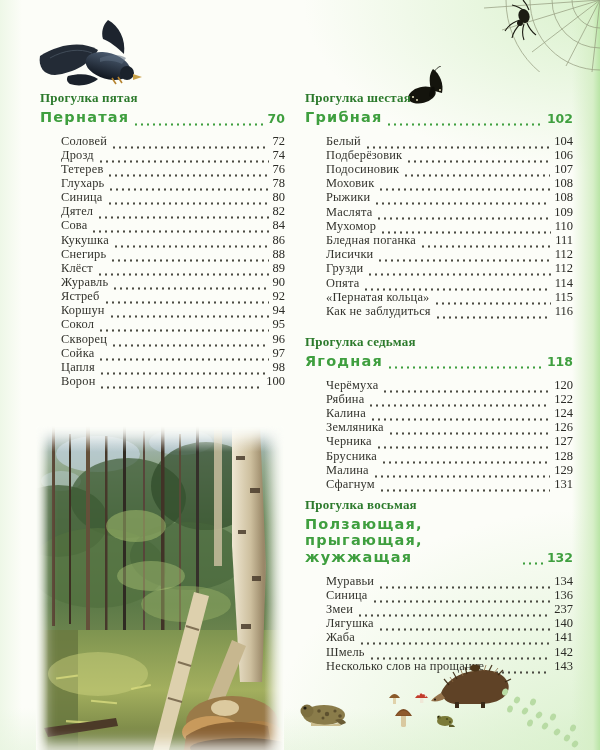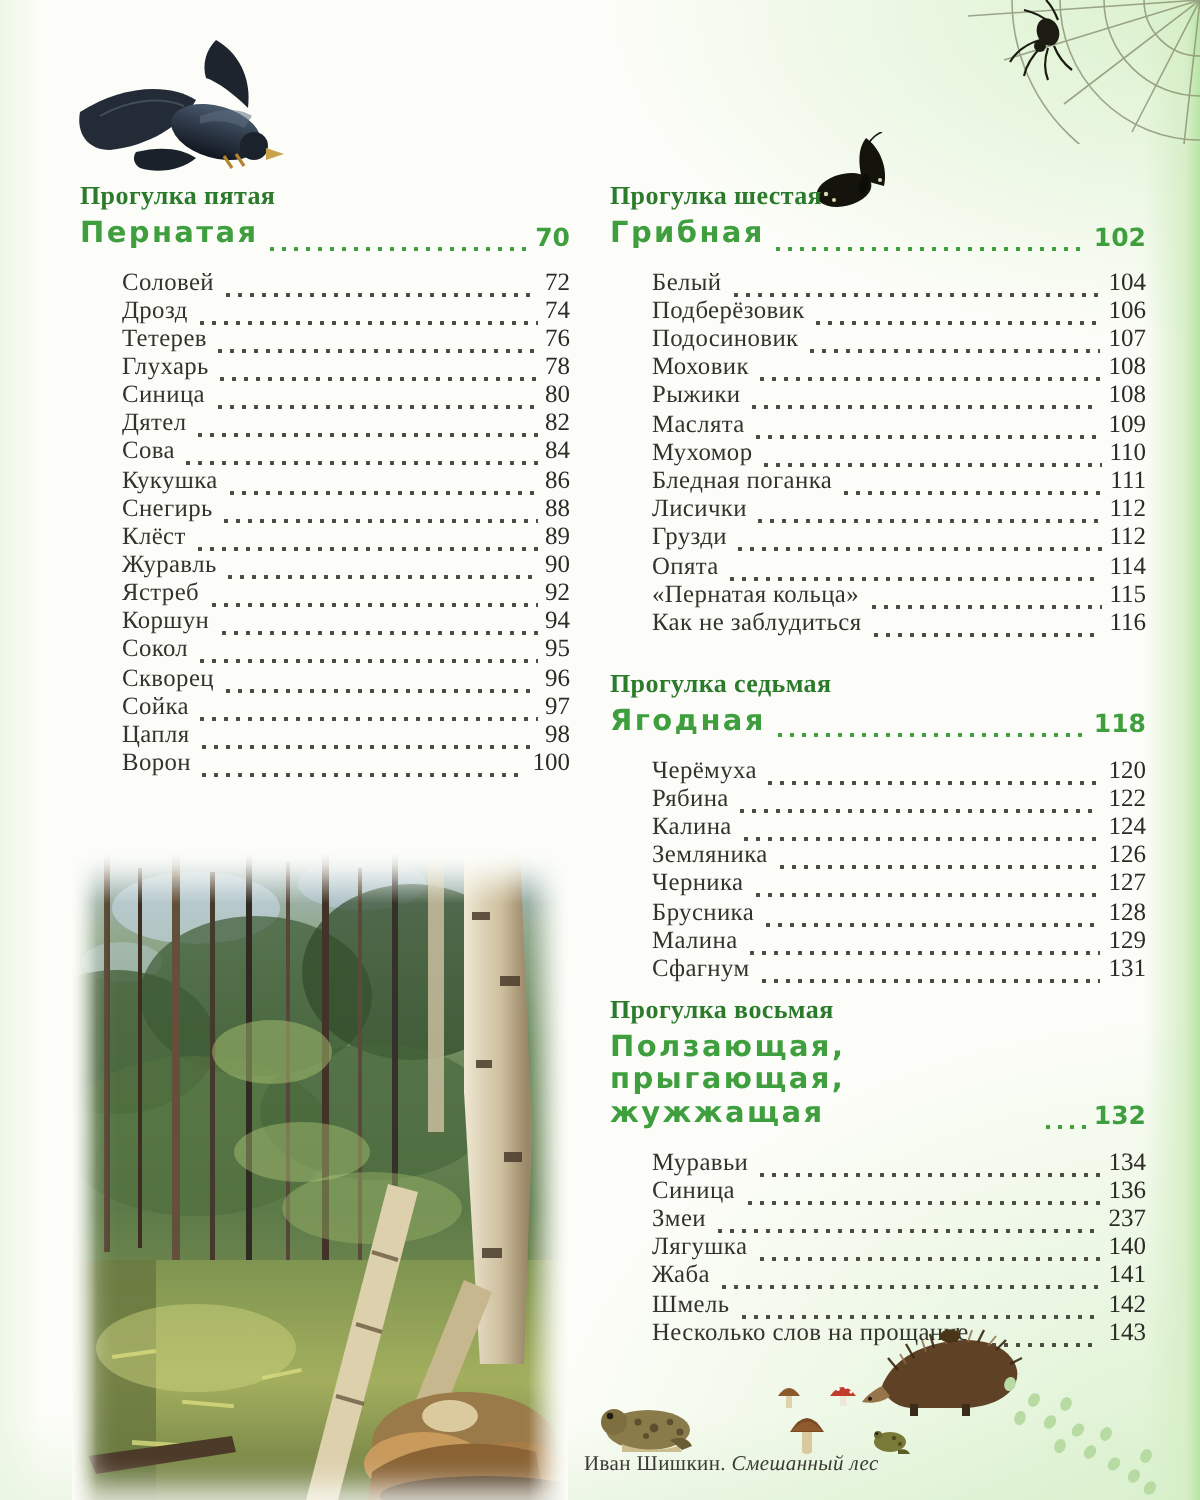--- a/index.html
+++ b/index.html
@@ -568,18 +568,14 @@
       <ellipse cx="145" cy="83" rx="2.8" ry="3.6" transform="rotate(20 145 83)"></ellipse>
       <ellipse cx="160" cy="86" rx="2.8" ry="3.6" transform="rotate(35 160 86)"></ellipse>
       <ellipse cx="168" cy="77" rx="2.8" ry="3.6" transform="rotate(28 168 77)"></ellipse>
       <ellipse cx="172" cy="92" rx="2.8" ry="3.6" transform="rotate(40 172 92)"></ellipse>
       <ellipse cx="182" cy="98" rx="2.8" ry="3.6" transform="rotate(32 182 98)"></ellipse>
       <ellipse cx="188" cy="88" rx="2.8" ry="3.6" transform="rotate(25 188 88)"></ellipse>
       <ellipse cx="190" cy="104" rx="2.8" ry="3.6" transform="rotate(38 190 104)"></ellipse>
     </g>
   </svg>
 
-  <div class="caption">
-    <span class="c-artist">Иван Шишкин.</span>
-    <span class="c-title">Смешанный лес</span>
-  </div>
 
 </div>
 
 </body></html>

